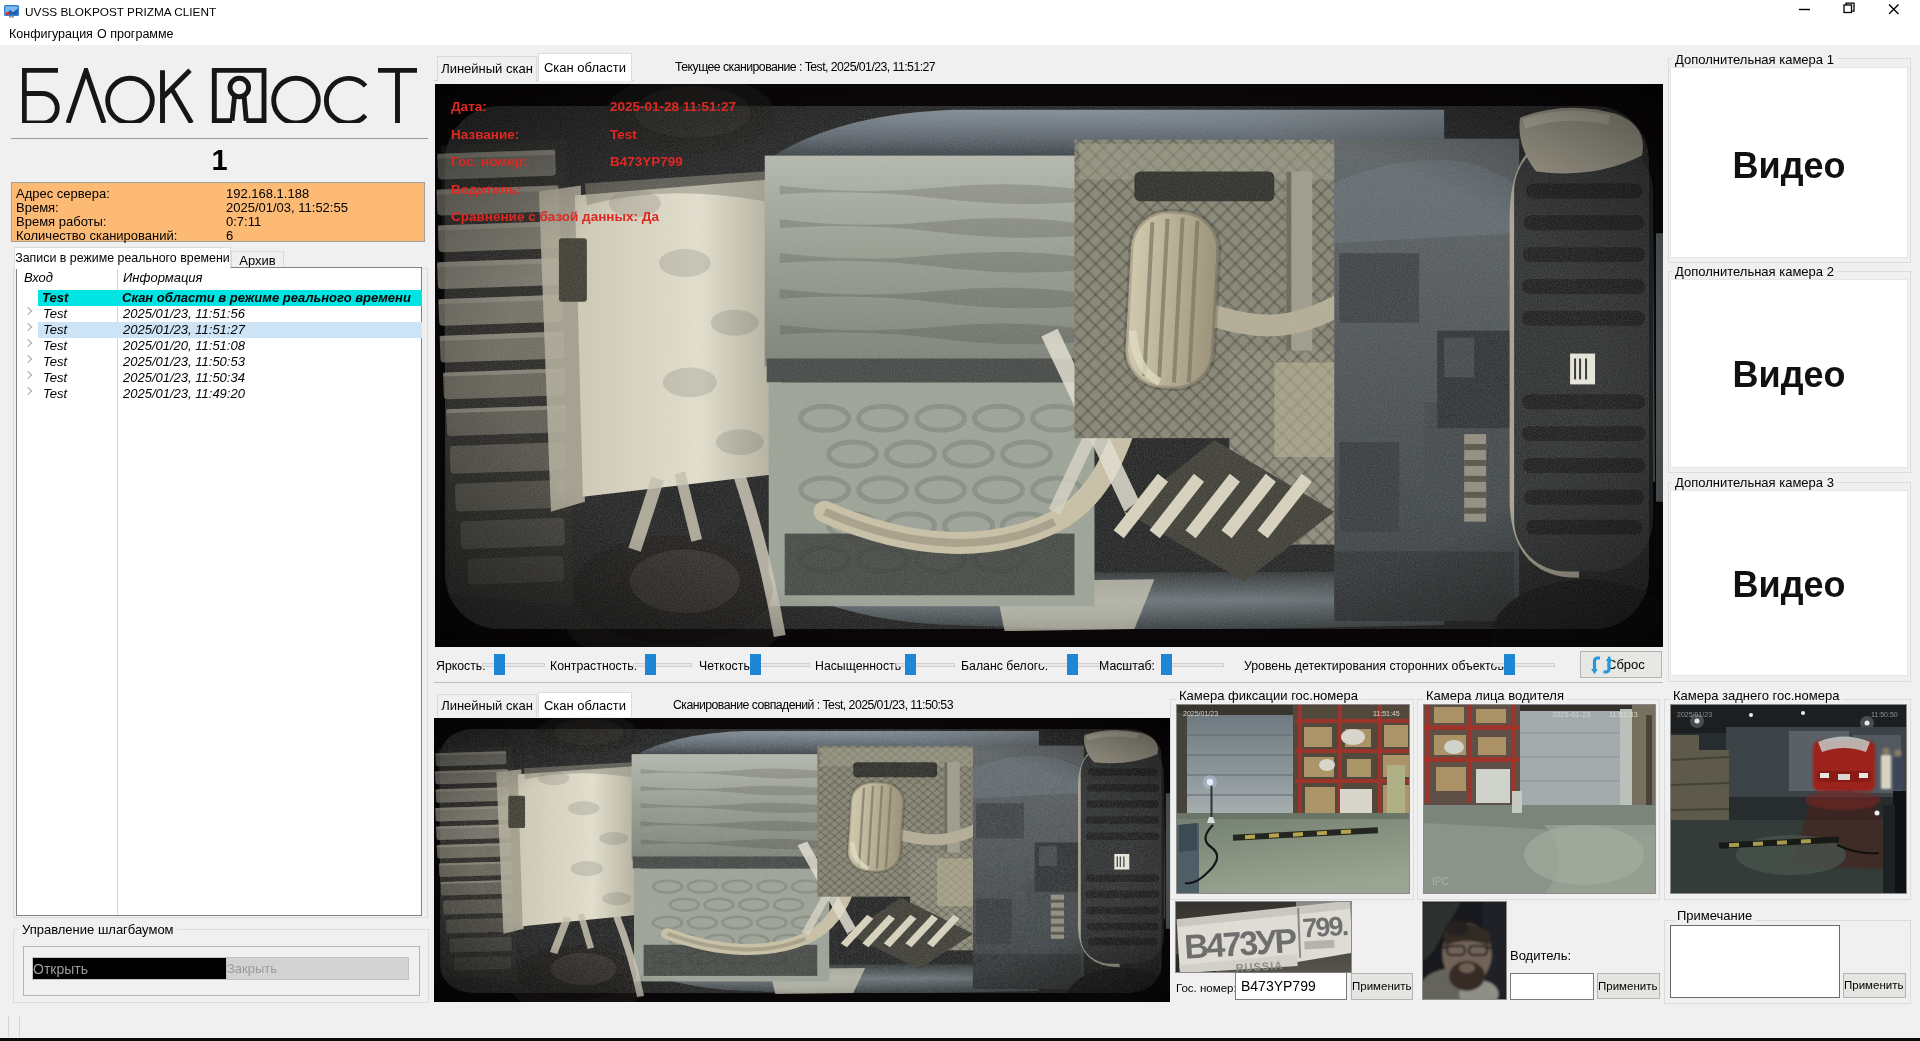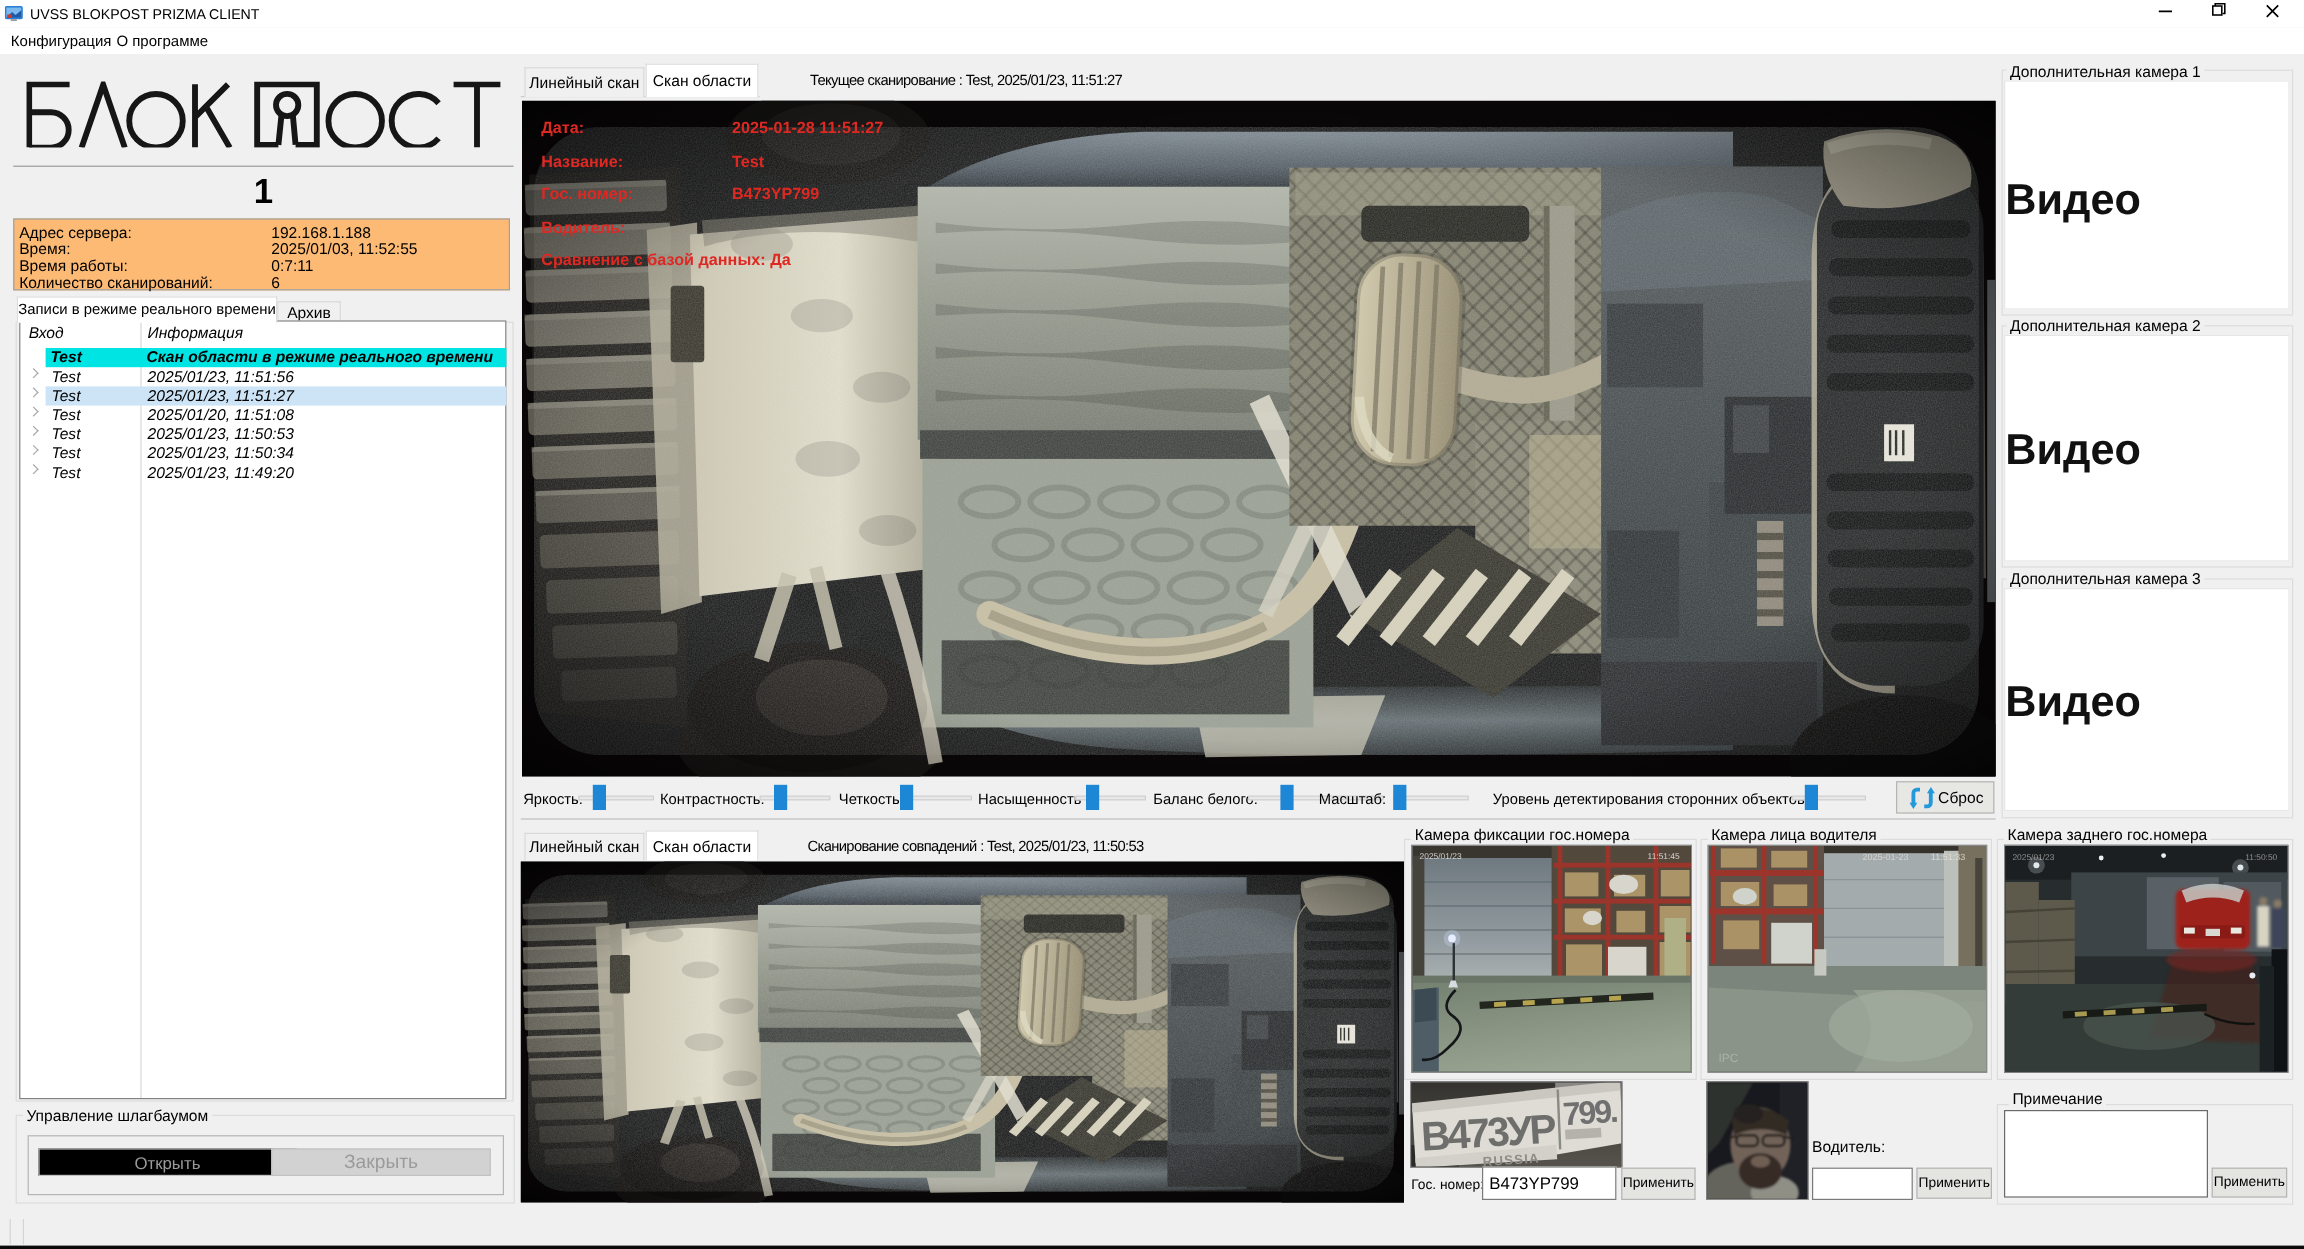--- a/index.html
+++ b/index.html
@@ -25,27 +25,27 @@
 .trow { position:absolute; left:1px; width:404px; height:16px; line-height:16px;font-style:italic; }
 .trow .c1 { position:absolute; left:25px; }
 .trow .c2 { position:absolute; left:105px; }
 .arrow { position:absolute; left:7px; top:2px; width:6px; height:6px;
   border-right:1.6px solid #a8a8a8; border-top:1.6px solid #a8a8a8;
   transform:rotate(45deg); }
 
 .gbx { position:absolute; border:1px solid #dcdcdc; }
 .glab { position:absolute; font-size:13px; background:#f0f0f0; padding:0 3px; white-space:nowrap; }
 .btn { position:absolute; background:#e0e0e0; border:1px solid #b0b0b0;
-  text-align:center; color:#000; }
+  color:#000; }
 .inp { position:absolute; background:#fff; border:1px solid #7a7a7a; font-size:13px; }
 .lbl { position:absolute; font-size:13px; white-space:nowrap; }
 .track { position:absolute; height:4px; background:#e8e8e8; border:1px solid #d0d0d0; }
 .thumb { position:absolute; width:11px; height:21px; background:#1e87d5; }
 .vid { position:absolute; left:1670px; width:238px; background:#fff; border:1px solid #e6e6e6; }
-.vid span { position:absolute; left:0; width:100%; text-align:left;
+.vid span { position:absolute; left:0; width:100%; text-align:center;
   font-size:36px; font-weight:bold; color:#111; }
 .photo { position:absolute; border:1px solid #8a8a8a; overflow:hidden; }
 </style>
 </head>
 <body>
 <div id="app">
 
   <div class="abs" id="titlebar"></div>
   <svg class="abs" style="left:4px;top:5px" width="16" height="13" viewBox="0 0 16 13">
     <rect x="0" y="0" width="15" height="11" rx="1.5" fill="#2a7fd4"></rect>
@@ -144,21 +144,21 @@
         <i class="arrow"></i>
         <span class="c1">Test</span>
         <span class="c2">2025/01/23, 11:49:20</span>
       </div>
   </div>
 
   <div class="gbx" style="left:13px;top:929px;width:416px;height:74px"></div>
   <div class="glab" style="left:19px;top:922px">Управление шлагбаумом</div>
   <div class="abs" style="left:23px;top:946px;width:397px;height:50px;border:1px solid #b5b5b5"></div>
   <div class="btn" style="left:32px;top:957px;width:215px;height:23px;line-height:22px;font-size:14px;background:#000000;border-color:#c2c2c2;color:#9b9b9b">Открыть</div>
-  <div class="btn" style="left:226px;top:957px;width:183px;height:23px;line-height:22px;font-size:16px;background:#d2d2d2;border-color:#c2c2c2;color:#9b9b9b">Закрыть</div>
+  <div class="btn" style="left:226px;top:957px;width:183px;height:23px;line-height:22px;font-size:13px;background:#d2d2d2;border-color:#c2c2c2;color:#9b9b9b">Закрыть</div>
 
   <div class="abs" style="left:434px;top:80px;width:199px;height:1px;background:#c9c9c9"></div>
   <div class="tab uns" style="left:437px;top:56px;width:100px;height:25px;line-height:24px">Линейный скан</div>
   <div class="tab sel" style="left:538px;top:53px;width:94px;height:28px;line-height:28px">Скан области</div>
   <div class="lbl" style="left:675px;top:60px;font-size:12.3px;letter-spacing:-0.55px">Текущее сканирование : Test, 2025/01/23, 11:51:27</div>
 
   <div class="abs" id="scan1" style="left:435px;top:84px;width:1228px;height:563px;background:#060405">
     <svg width="1228" height="563" viewBox="0 0 1229 566" preserveAspectRatio="none">
       <defs>
         <linearGradient id="topband" x1="0" y1="0" x2="0" y2="1">

